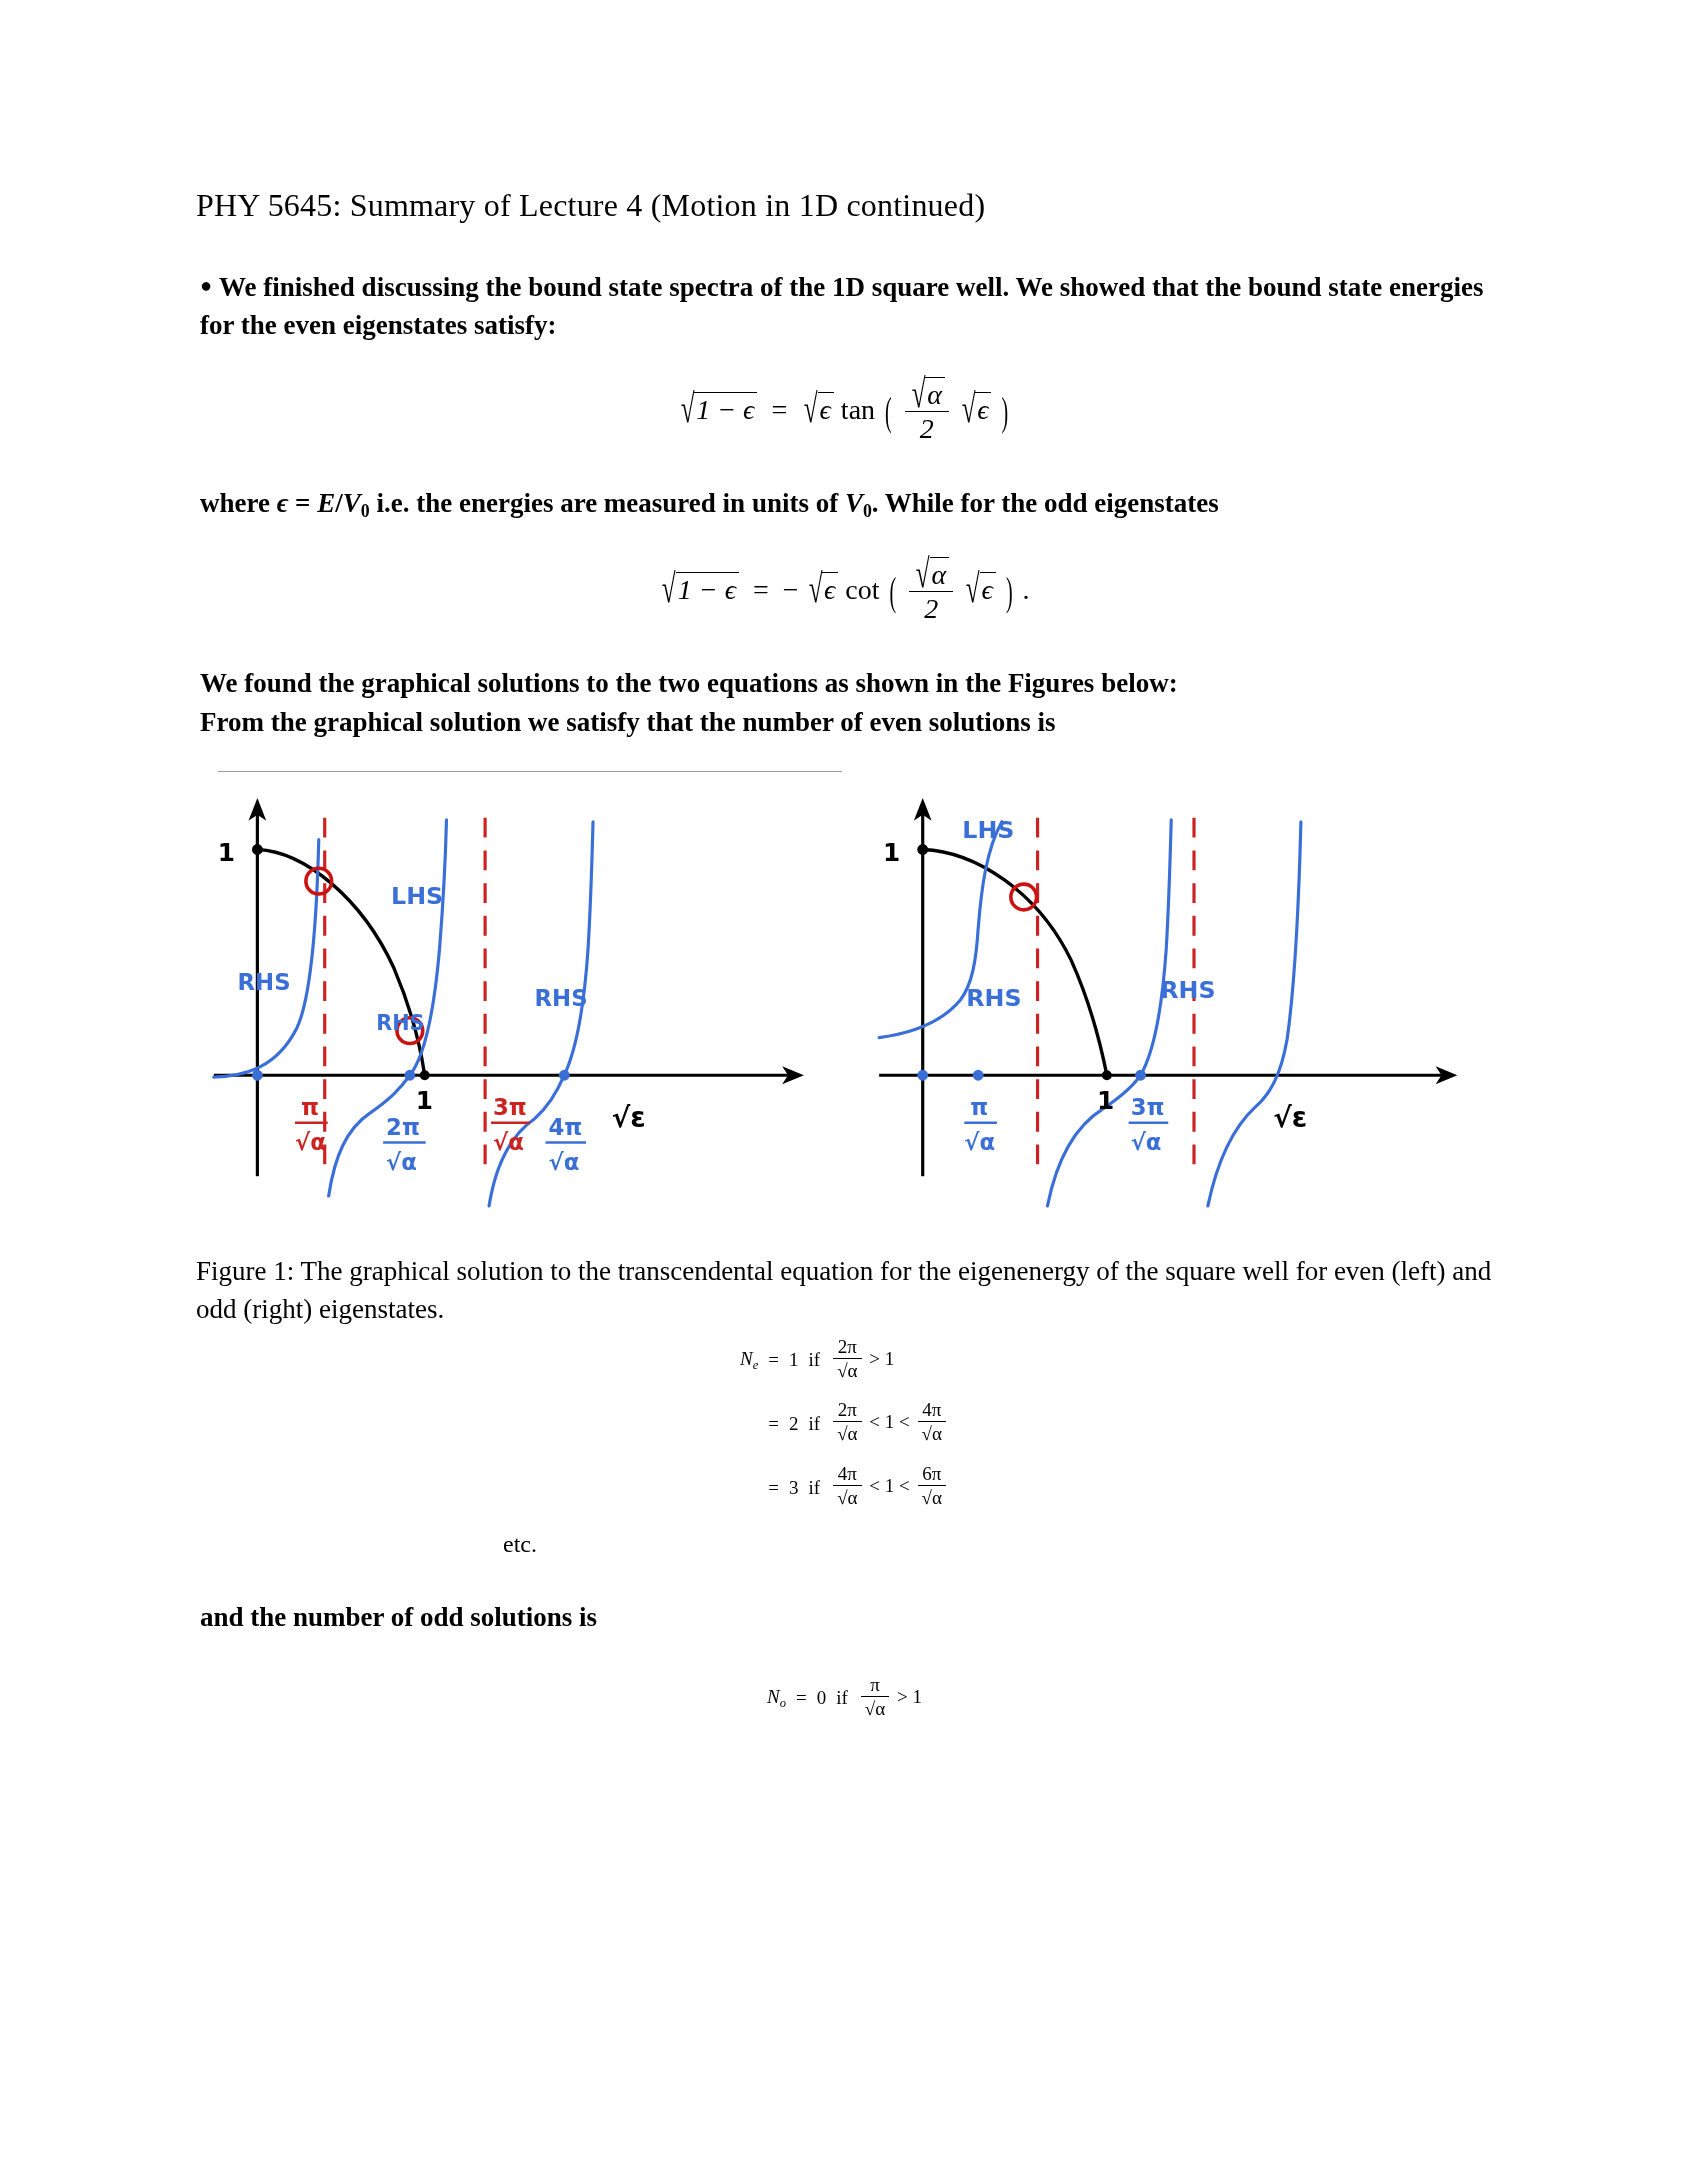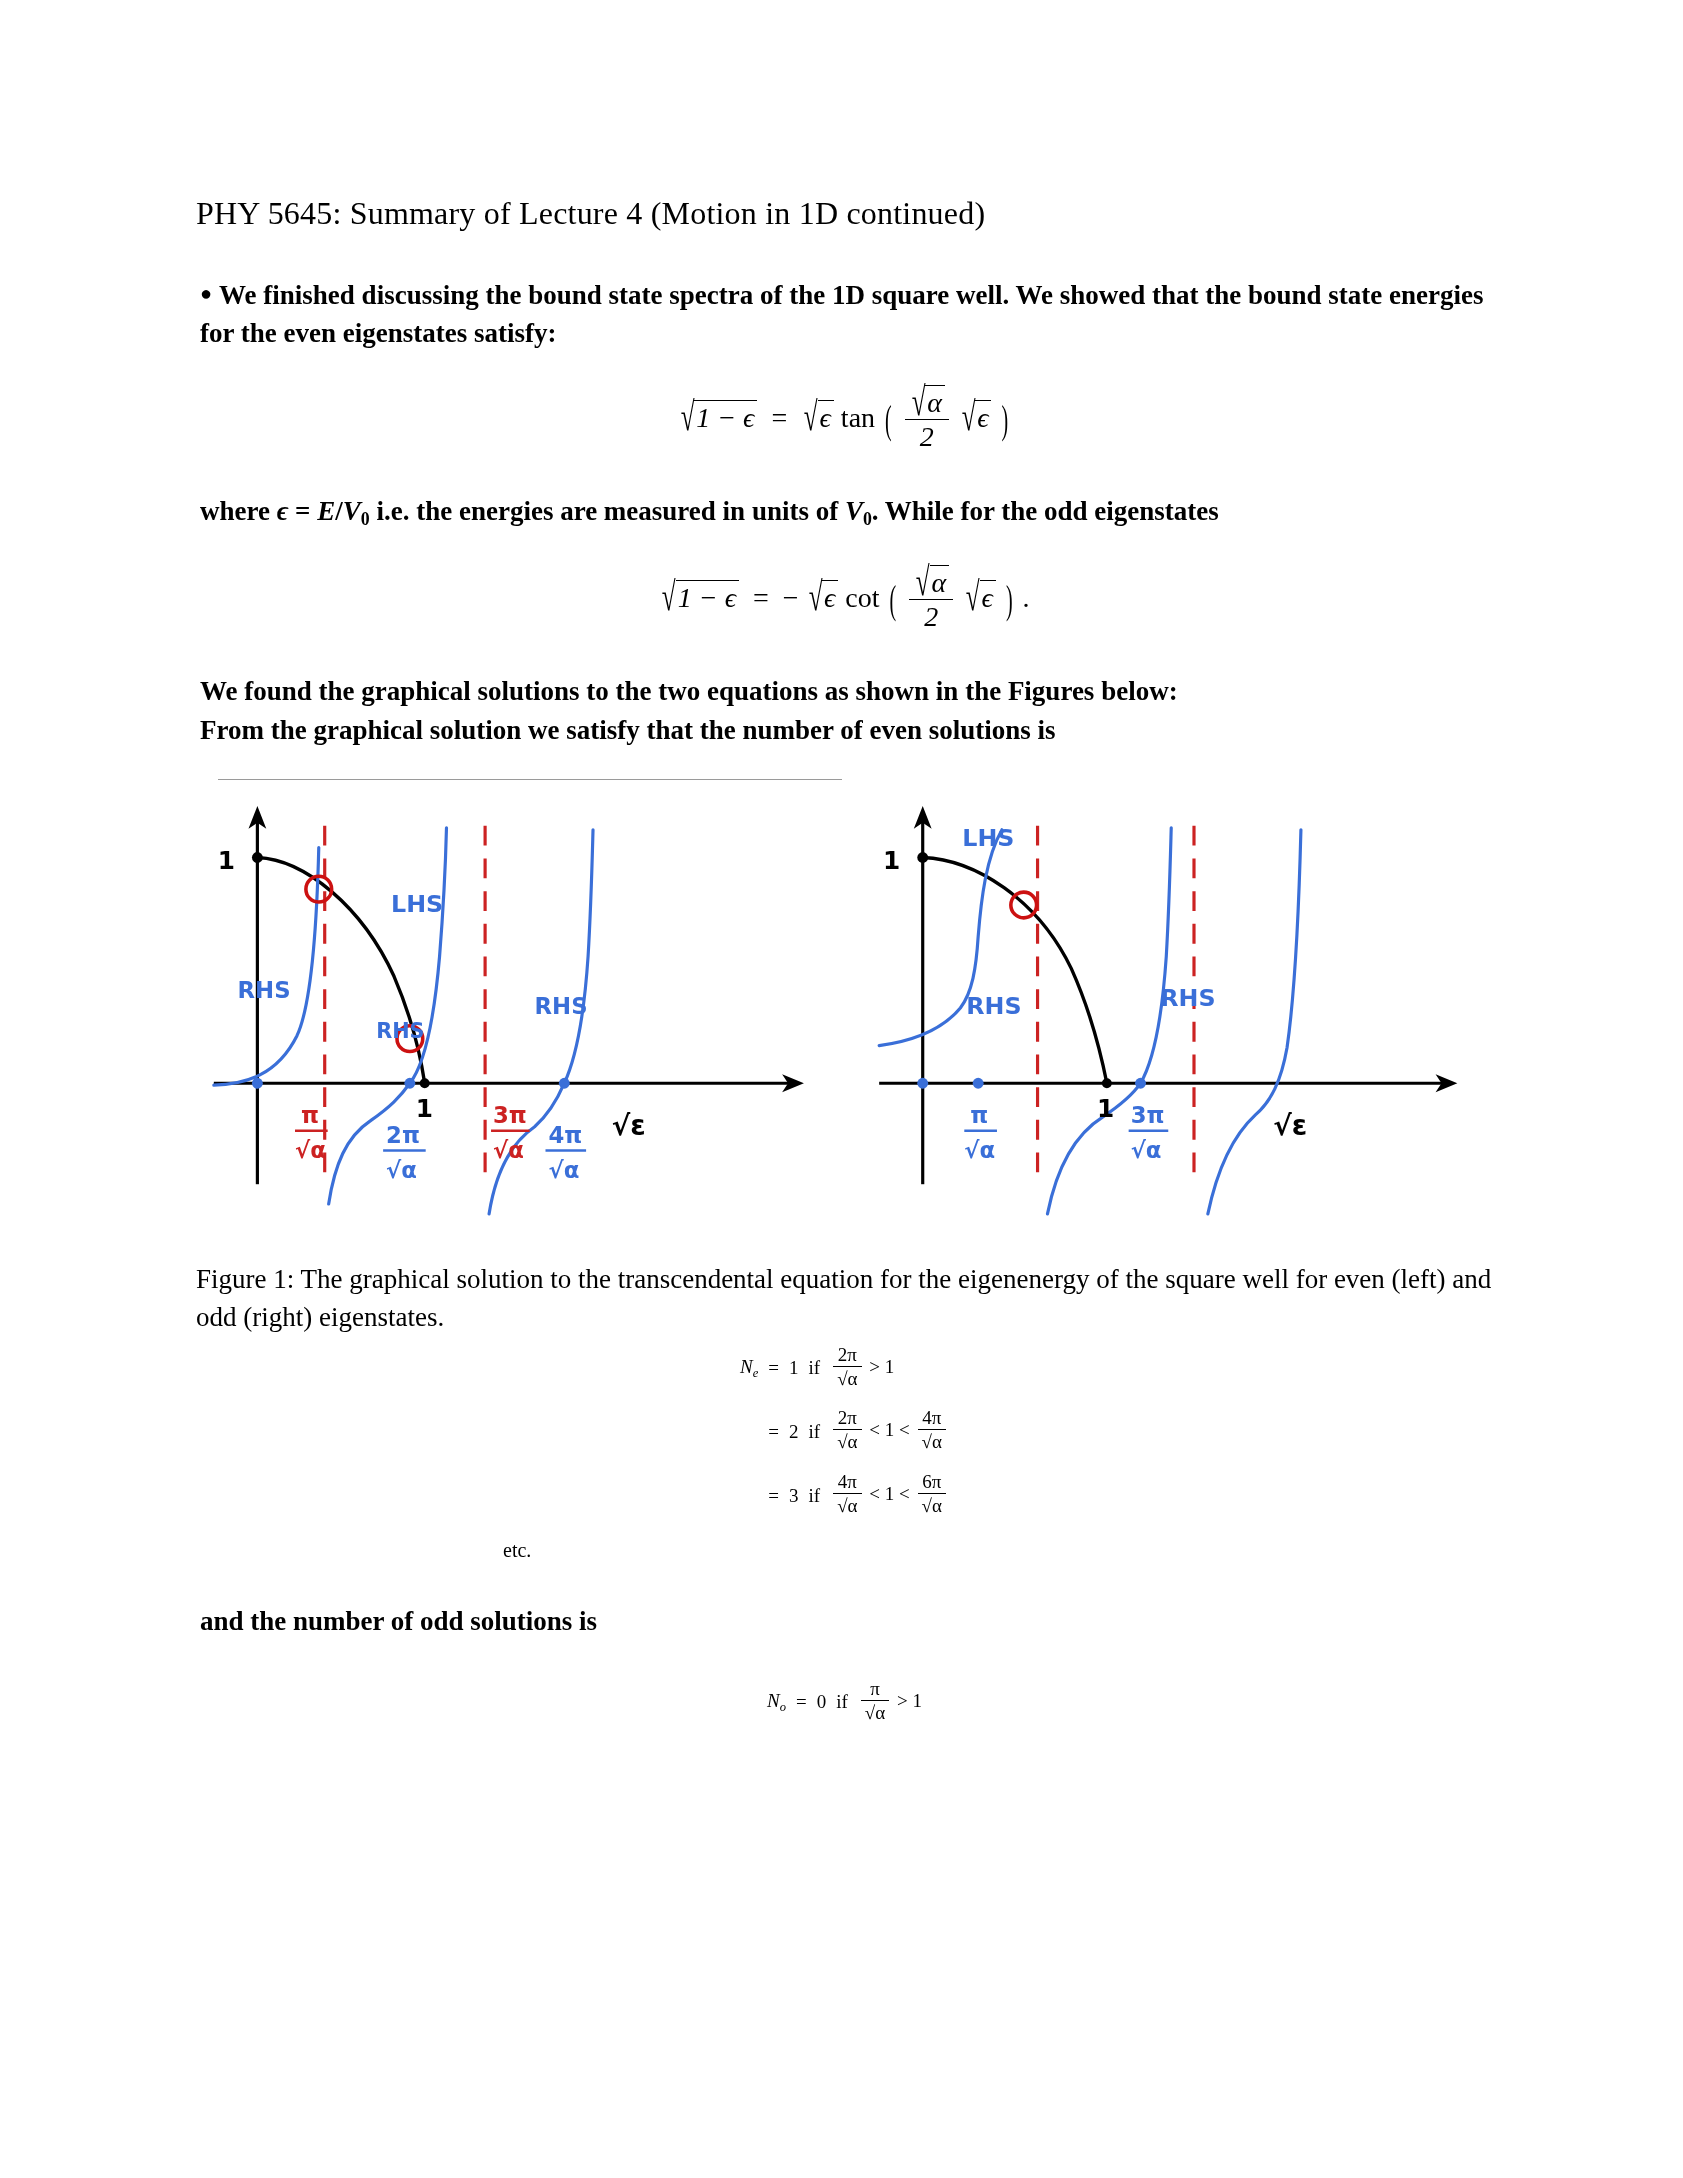--- a/index.html
+++ b/index.html
@@ -24,21 +24,21 @@
   .content {
     position: absolute;
     left: 196px;
     top: 183px;
     width: 1297px;
   }
   h1.doc-title {
     font-family: "Liberation Serif", "DejaVu Serif", serif;
     font-size: 32px;
     font-weight: normal;
-    margin: 12px 0 44px 0;
+    margin: 4px 0 44px 0;
     letter-spacing: 0.2px;
   }
   p.para {
     font-size: 27px;
     line-height: 1.42;
     margin: 0 0 30px 4px;
     text-align: left;
     font-weight: bold;
   }
   .bullet-dot {
@@ -103,21 +103,21 @@
   table.aligneq td {
     padding: 9px 5px;
     vertical-align: middle;
   }
   td.col-lhs { text-align: right; padding-right: 14px; }
   td.col-eq  { text-align: center; padding: 9px 12px; }
   td.col-val { text-align: center; padding: 9px 10px; }
   td.col-if  { text-align: left; padding-right: 8px; }
   td.col-cond{ text-align: left; }
   .etc-line {
-    font-size: 20px;
+    font-size: 24px;
     margin: 12px 0 16px 0;
     padding-left: 307px;
   }
   
   .figure-block {
     margin: 24px 0 0 0;
     position: relative;
   }
   .fig-rule {
     width: 624px;

